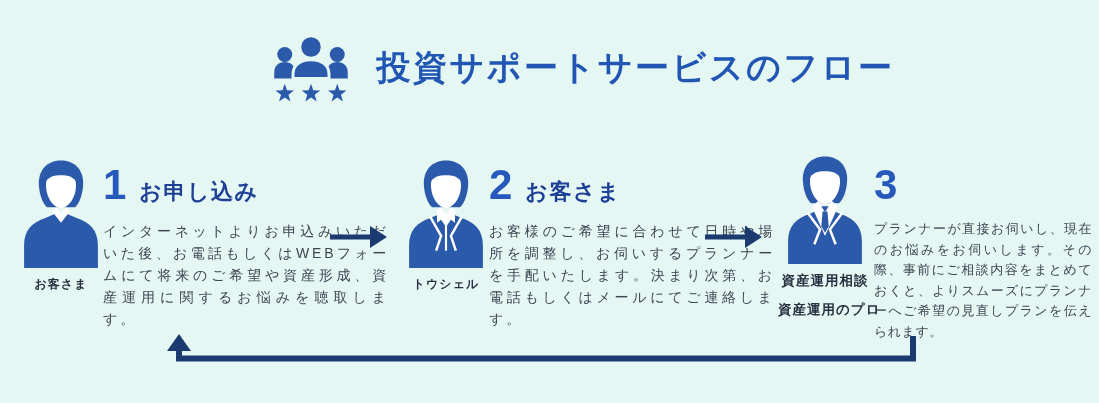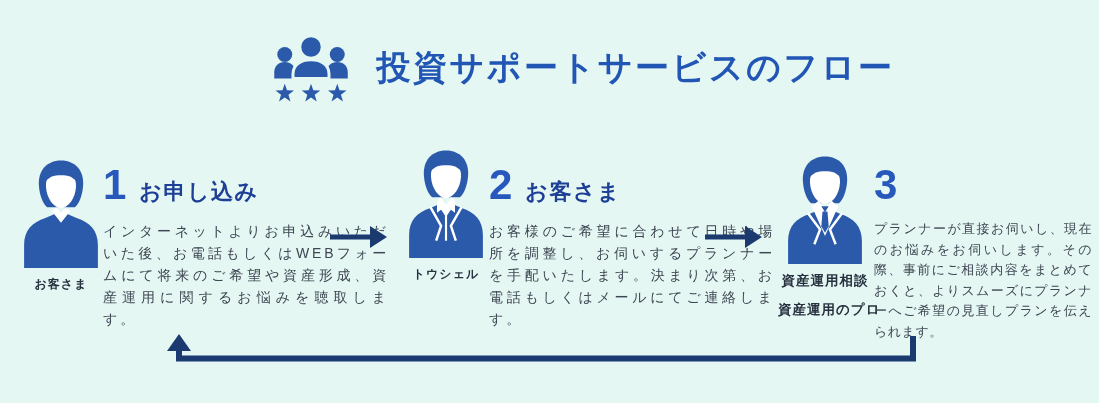--- a/index.html
+++ b/index.html
@@ -88,21 +88,21 @@
       <span class="step-title">お申し込み</span>
     </div>
     <p class="step-body">インターネットよりお申込みいただいた後、お電話もしくはWEBフォームにて将来のご希望や資産形成、資産運用に関するお悩みを聴取します。</p>
   </div>
 
   <svg class="flow-arrow" style="left:328px;top:222px;" width="60" height="30" viewBox="0 0 60 30">
     <line x1="2" y1="15" x2="42" y2="15" stroke="#1b3a70" stroke-width="5"></line>
     <polygon points="42,4 59,15 42,26" fill="#1b3a70"></polygon>
   </svg>
 
-  <div class="actor" style="left:403px;top:148px;width:86px;">
+  <div class="actor" style="left:403px;top:158px;width:86px;">
     <svg width="82" height="110" viewBox="0 0 100 134">
       <path fill="#2b5aab" d="M50,3 C32,3 22,16 23,33 C23.8,46 28,56 33,60 L67,60 C72,56 76.2,46 77,33 C78,16 68,3 50,3 Z"></path>
       <path fill="#ffffff" d="M50,13 C62,13 69,23 68.3,35 C67.5,49 59,61 50,61 C41,61 32.5,49 31.7,35 C31,23 38,13 50,13 Z"></path>
       <path fill="#2b5aab" d="M27,36 C26,18 36,7 50,7 C64,7 74,18 73,36 C68,24 60,20 50,21 C40,20 32,24 27,36 Z"></path>
       <path fill="#2b5aab" d="M5,134 L5,106 C5,88 15,78 31,73 L43,68 L50,76 L57,68 L69,73 C85,78 95,88 95,106 L95,134 Z"></path>
       <path fill="#ffffff" d="M38,66 L50,84 L62,66 L57,60 L50,69 L43,60 Z"></path>
       <path fill="#ffffff" d="M48.5,72 L39,66 L39,79 Z"></path>
       <path fill="#ffffff" d="M51.5,72 L61,66 L61,79 Z"></path>
       <circle cx="50" cy="72.5" r="3.2" fill="#ffffff"></circle>
       <rect x="48.7" y="77" width="2.6" height="36" fill="#ffffff"></rect>

